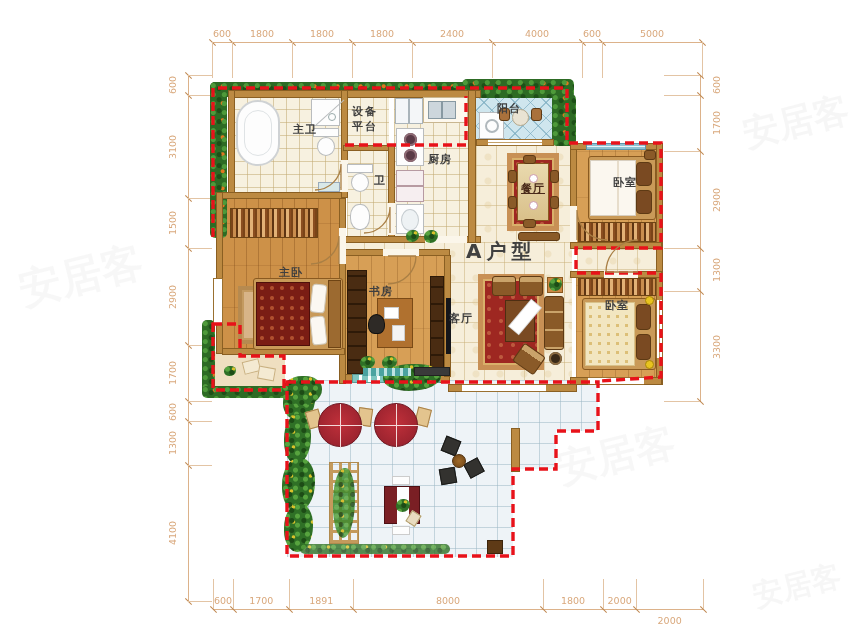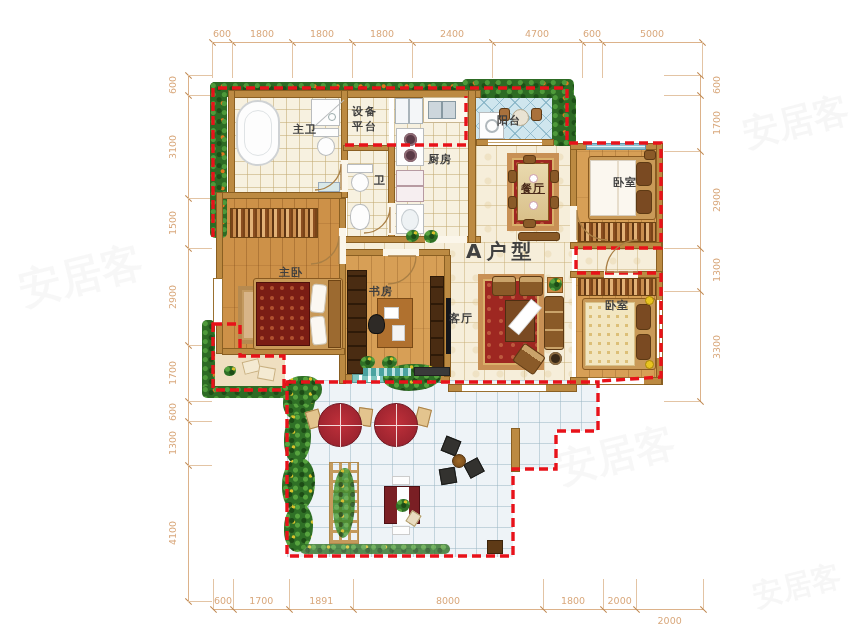--- a/index.html
+++ b/index.html
@@ -101,21 +101,21 @@
       <div class="dimExt" style="left: 581.5px; top: 42px; width: 1px; height: 36px;"></div>
       <div class="dimTick" style="left: 597.5px; top: 41.5px;"></div>
       <div class="dimExt" style="left: 601.5px; top: 42px; width: 1px; height: 36px;"></div>
       <div class="dimTick" style="left: 697.5px; top: 41.5px;"></div>
       <div class="dimExt" style="left: 701.5px; top: 42px; width: 1px; height: 36px;"></div>
       <div class="dimLbl" style="left: 222px; top: 28px; transform: translateX(-50%);">600</div>
       <div class="dimLbl" style="left: 262px; top: 28px; transform: translateX(-50%);">1800</div>
       <div class="dimLbl" style="left: 322px; top: 28px; transform: translateX(-50%);">1800</div>
       <div class="dimLbl" style="left: 382px; top: 28px; transform: translateX(-50%);">1800</div>
       <div class="dimLbl" style="left: 452px; top: 28px; transform: translateX(-50%); text-align: right;">2400</div>
-      <div class="dimLbl" style="left: 537px; top: 28px; transform: translateX(-50%);">4700</div>
+      <div class="dimLbl" style="left: 537px; top: 28px; transform: translateX(-50%);">4000</div>
       <div class="dimLbl" style="left: 592px; top: 28px; transform: translateX(-50%);">600</div>
       <div class="dimLbl" style="left: 652px; top: 28px; transform: translateX(-50%);">5000</div>
       <div class="dimLine" style="left: 213px; top: 608.5px; width: 490px; height: 1px;"></div>
       <div class="dimTick" style="left: 208.5px; top: 608.5px;"></div>
       <div class="dimExt" style="left: 212.5px; top: 579px; width: 1px; height: 30px;"></div>
       <div class="dimTick" style="left: 228.5px; top: 608.5px;"></div>
       <div class="dimExt" style="left: 232.5px; top: 579px; width: 1px; height: 30px;"></div>
       <div class="dimTick" style="left: 285.167px; top: 608.5px;"></div>
       <div class="dimExt" style="left: 289.167px; top: 579px; width: 1px; height: 30px;"></div>
       <div class="dimTick" style="left: 348.5px; top: 608.5px;"></div>
@@ -397,21 +397,21 @@
       </g>
     </svg>
 
     <div class="lbl" style="left:293px;top:122px;">主卫</div>
     <div class="lbl" style="left:352px;top:104px;line-height:15px;letter-spacing:2px;">
       <div>设备</div>
       <div>平台</div>
     </div>
     <div class="lbl" style="left:428px;top:152px;">厨房</div>
     <div class="lbl" style="left:374px;top:173px;">卫</div>
-    <div class="lbl" style="left:497px;top:113px;">阳台</div>
+    <div class="lbl" style="left:497px;top:101px;">阳台</div>
     <div class="lbl" style="left:521px;top:181px;color:#4a2a1a;text-decoration:underline;">餐厅</div>
     <div class="lbl" style="left:613px;top:175px;">卧室</div>
     <div class="lbl" style="left:279px;top:265px;">主卧</div>
     <div class="lbl" style="left:369px;top:284px;">书房</div>
     <div class="lbl" style="left:449px;top:311px;">客厅</div>
     <div class="lbl" style="left:605px;top:298px;">卧室</div>
     <div id="unitTitle" style="left:466px;top:238px;">A户型</div>
   </div>
 
   <div id="watermarks">

